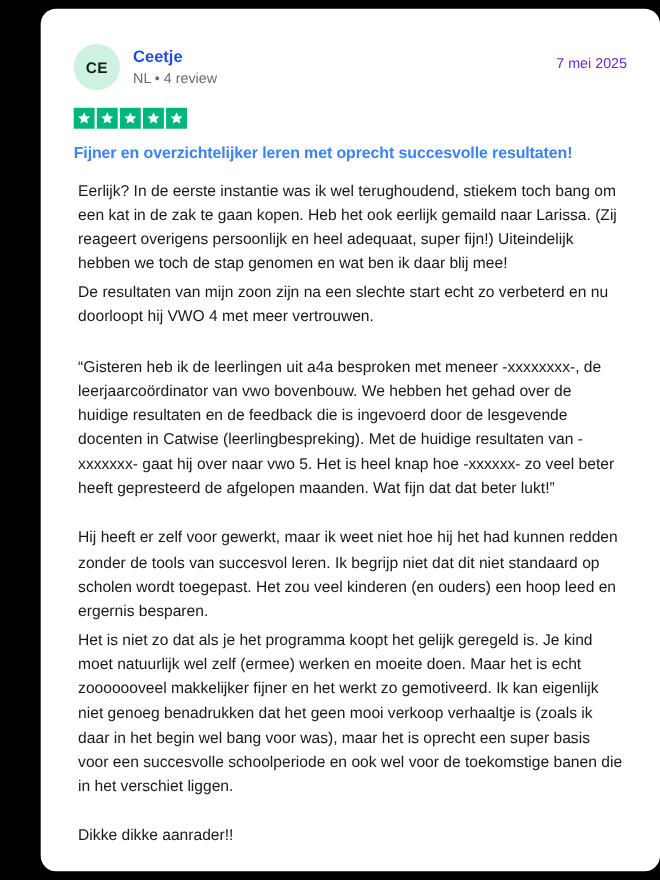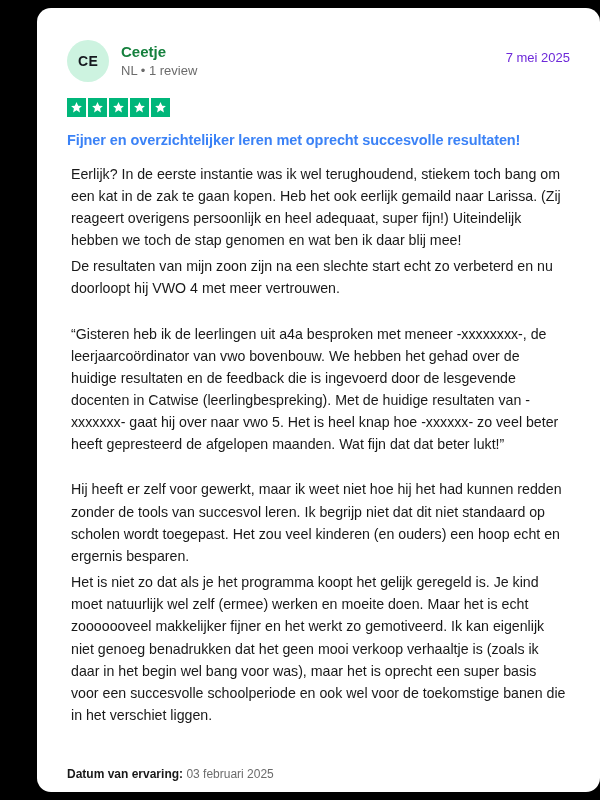--- a/index.html
+++ b/index.html
@@ -60,21 +60,21 @@
     justify-content: center;
     flex: 0 0 auto;
   }
   .consumer-meta {
     margin-left: 12px;
     line-height: 1.25;
   }
   .consumer-name {
     font-size: 15px;
     font-weight: bold;
-    color: #15803d;
+    color: #1d4ed8;
   }
   .consumer-sub {
     font-size: 13px;
     color: #6b6b6b;
     margin-top: 2px;
   }
   .review-date {
     font-size: 13px;
     color: #6d28d9;
     padding-top: 10px;
@@ -134,21 +134,21 @@
 <body>
 
 <div class="review-card">
   <div class="card-inner">
 
     <div class="review-header">
       <div class="consumer">
         <div class="avatar">CE</div>
         <div class="consumer-meta">
           <div class="consumer-name">Ceetje</div>
-          <div class="consumer-sub">NL • 1 review</div>
+          <div class="consumer-sub">NL • 4 review</div>
         </div>
       </div>
       <div class="review-date">7 mei 2025</div>
     </div>
 
     <div class="stars">
       <span class="star-box">
           <svg width="13" height="13" viewBox="0 0 24 24">
             <polygon points="12,2 15.09,8.64 22,9.27 16.8,13.97 18.36,21 12,17.27 5.64,21 7.2,13.97 2,9.27 8.91,8.64" fill="#ffffff"></polygon>
           </svg>
@@ -176,23 +176,24 @@
     </div>
 
     <div class="review-title">Fijner en overzichtelijker leren met oprecht succesvolle resultaten!</div>
 
     <div class="review-body">
       <p>Eerlijk? In de eerste instantie was ik wel terughoudend, stiekem toch bang om een kat in de zak te gaan kopen. Heb het ook eerlijk gemaild naar Larissa. (Zij reageert overigens persoonlijk en heel adequaat, super fijn!) Uiteindelijk hebben we toch de stap genomen en wat ben ik daar blij mee!</p>
       <p>De resultaten van mijn zoon zijn na een slechte start echt zo verbeterd en nu doorloopt hij VWO 4 met meer vertrouwen.</p>
       <div class="para-gap"></div>
       <p>“Gisteren heb ik de leerlingen uit a4a besproken met meneer -xxxxxxxx-, de leerjaarcoördinator van vwo bovenbouw. We hebben het gehad over de huidige resultaten en de feedback die is ingevoerd door de lesgevende docenten in Catwise (leerlingbespreking). Met de huidige resultaten van -xxxxxxx- gaat hij over naar vwo 5. Het is heel knap hoe -xxxxxx- zo veel beter heeft gepresteerd de afgelopen maanden. Wat fijn dat dat beter lukt!”</p>
       <div class="para-gap"></div>
-      <p>Hij heeft er zelf voor gewerkt, maar ik weet niet hoe hij het had kunnen redden zonder de tools van succesvol leren. Ik begrijp niet dat dit niet standaard op scholen wordt toegepast. Het zou veel kinderen (en ouders) een hoop echt en ergernis besparen.</p>
+      <p>Hij heeft er zelf voor gewerkt, maar ik weet niet hoe hij het had kunnen redden zonder de tools van succesvol leren. Ik begrijp niet dat dit niet standaard op scholen wordt toegepast. Het zou veel kinderen (en ouders) een hoop leed en ergernis besparen.</p>
       <p>Het is niet zo dat als je het programma koopt het gelijk geregeld is. Je kind moet natuurlijk wel zelf (ermee) werken en moeite doen. Maar het is echt zooooooveel makkelijker fijner en het werkt zo gemotiveerd. Ik kan eigenlijk niet genoeg benadrukken dat het geen mooi verkoop verhaaltje is (zoals ik daar in het begin wel bang voor was), maar het is oprecht een super basis voor een succesvolle schoolperiode en ook wel voor de toekomstige banen die in het verschiet liggen.</p>
       <div class="para-gap"></div>
+      <p>Dikke dikke aanrader!!</p>
     </div>
 
     <div class="review-footer">
       <span class="label">Datum van ervaring:</span>
       <span>03 februari 2025</span>
     </div>
 
   </div>
 </div>
 

